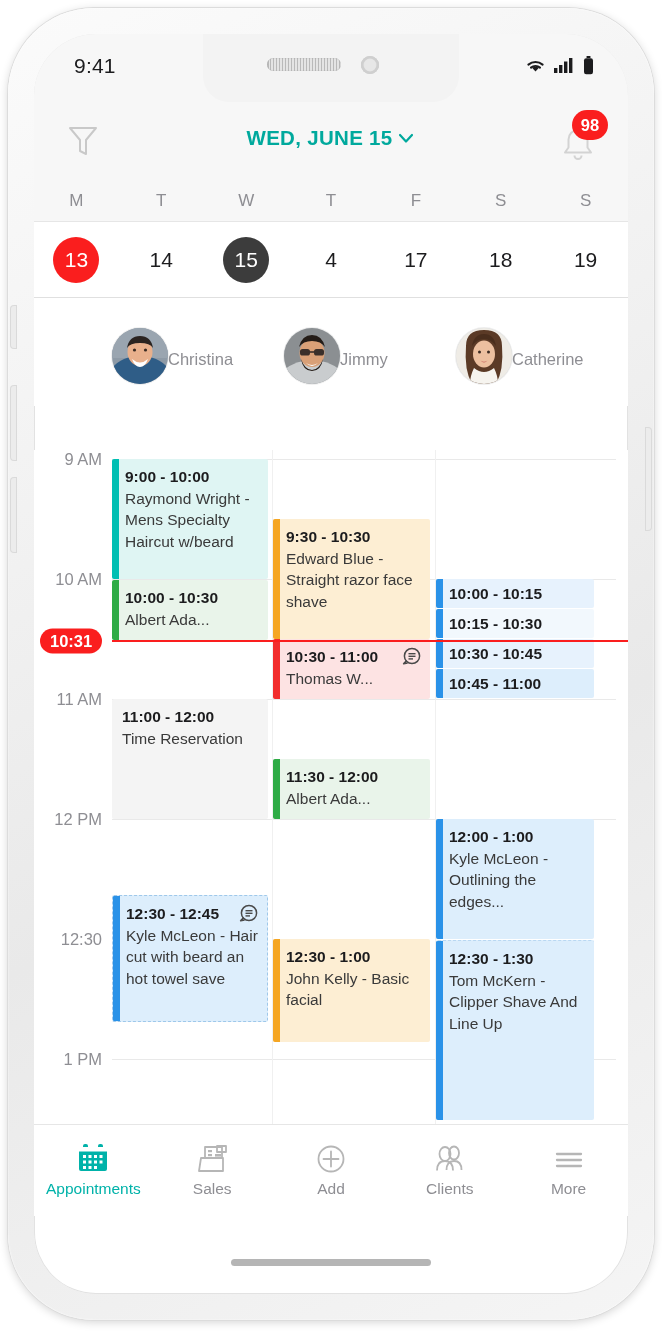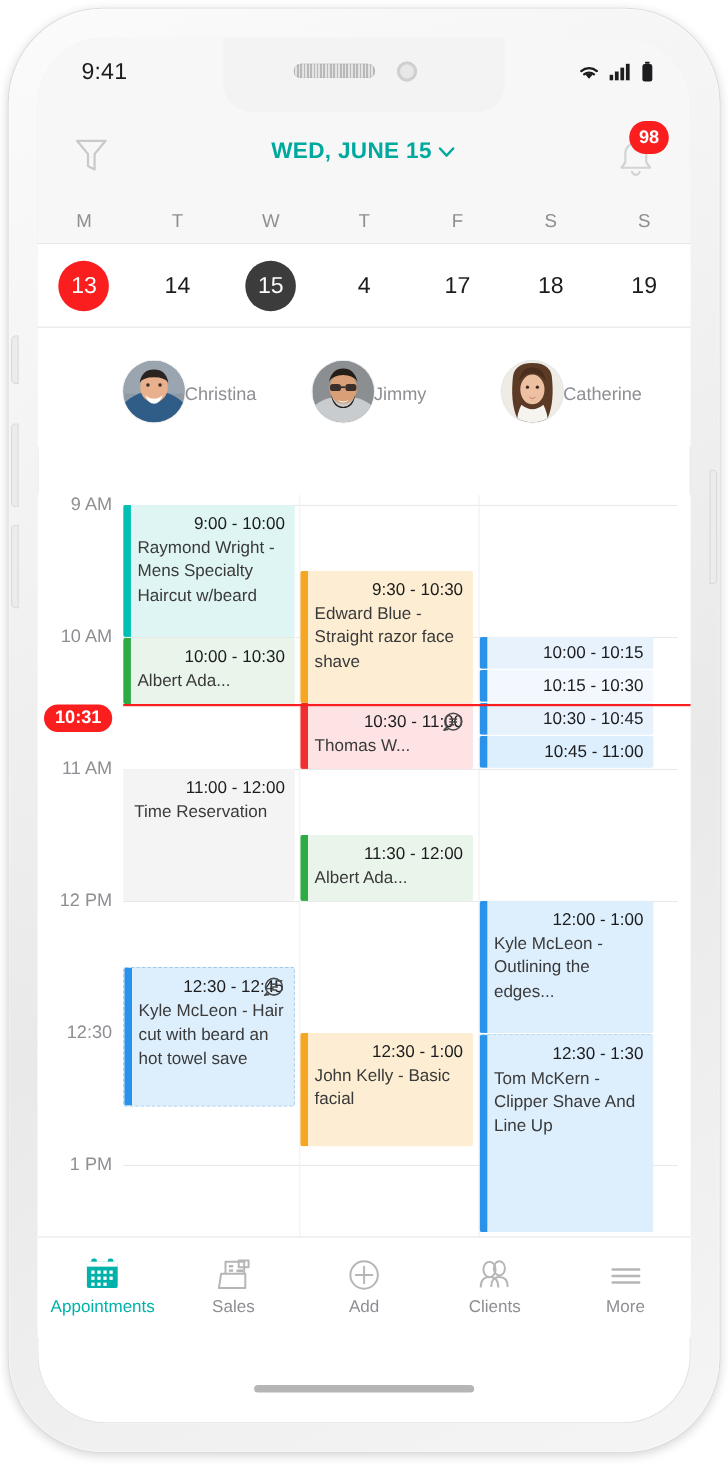--- a/index.html
+++ b/index.html
@@ -154,21 +154,21 @@
   .colsep { position: absolute; top: 0; bottom: 0; width: 1px; background: #f0f0f0; }
 
   .event {
     position: absolute; border-radius: 2px;
     padding: 7px 9px 6px 13px; overflow: hidden;
     font-size: 15.5px; line-height: 21.5px; color: #333;
   }
   .event .bar {
     position: absolute; left: 0; top: 0; bottom: 0; width: 7px;
   }
-  .event .etime { font-weight: 400; color: #1c1c1e; font-size: 15.5px; text-align: right; }
+  .event .etime { font-weight: 700; color: #1c1c1e; font-size: 15.5px; }
   .event .etitle { color: #3a3a3a; }
   .note-icon { position: absolute; right: 8px; top: 7px; }
 
   
   .nowline {
     position: absolute; left: 78px; right: 0; height: 2px; background: #fa1e1e; z-index: 30;
   }
   .nowpill {
     position: absolute; left: 6px; transform: translateY(-50%);
     background: #fa1e1e; color: #fff; font-size: 16.5px; font-weight: 600;
@@ -368,21 +368,21 @@
         <div class="bar" style="background:#2eab45"></div>
         <div class="etime">10:00 - 10:30</div>
         <div class="etitle">Albert Ada...</div>
       </div>
 
       <div class="event" style="left:78px; top:249px; width:156px; height:120px; background:#f4f4f4; padding-left:10px;">
         <div class="etime">11:00 - 12:00</div>
         <div class="etitle">Time Reservation</div>
       </div>
 
-      <div class="event" style="left:78px; top:429px; width:156px; height:127px; background:#ddeefc; border:1px dashed #9fc8ea;">
+      <div class="event" style="left:78px; top:445px; width:156px; height:127px; background:#ddeefc; border:1px dashed #9fc8ea;">
         <div class="bar" style="background:#2a92e8"></div>
         <svg class="note-icon" width="22" height="22" viewBox="0 0 22 22">
           <circle cx="12" cy="10" r="7.6" fill="none" stroke="#4a4a4a" stroke-width="1.5"></circle>
           <path d="M6.6 14.6 L3.6 17.8 L7.6 17" fill="none" stroke="#4a4a4a" stroke-width="1.5" stroke-linejoin="round"></path>
           <rect x="8.5" y="7" width="7" height="1.4" fill="#4a4a4a"></rect>
           <rect x="8.5" y="9.6" width="7" height="1.4" fill="#4a4a4a"></rect>
           <rect x="8.5" y="12.2" width="4.5" height="1.4" fill="#4a4a4a"></rect>
         </svg>
         <div class="etime">12:30 - 12:45</div>
         <div class="etitle">Kyle McLeon - Hair cut with beard an hot towel save</div>
@@ -442,21 +442,21 @@
         <div class="etitle">Kyle McLeon - Outlining the edges...</div>
       </div>
 
       <div class="event" style="left:402px; top:490px; width:158px; height:180px; background:#ddeefc; border-top:1px dashed #b9d8f2;">
         <div class="bar" style="background:#2a92e8"></div>
         <div class="etime">12:30 - 1:30</div>
         <div class="etitle">Tom McKern - Clipper Shave And Line Up</div>
       </div>
 
       <div class="nowline" style="top:190px"></div>
-      <div class="nowpill" style="top:203px">10:31</div>
+      <div class="nowpill" style="top:191px">10:31</div>
     </div>
 
     <div class="tabbar">
 
       <div class="tab active">
         <svg width="34" height="32" viewBox="0 0 34 32">
           <rect x="3" y="4" width="28" height="24" rx="2" fill="#00b2a9"></rect>
           <rect x="7" y="1" width="5" height="6" rx="2" fill="#00b2a9"></rect>
           <rect x="22" y="1" width="5" height="6" rx="2" fill="#00b2a9"></rect>
           <rect x="3" y="4" width="28" height="4.5" fill="#ffffff"></rect>

